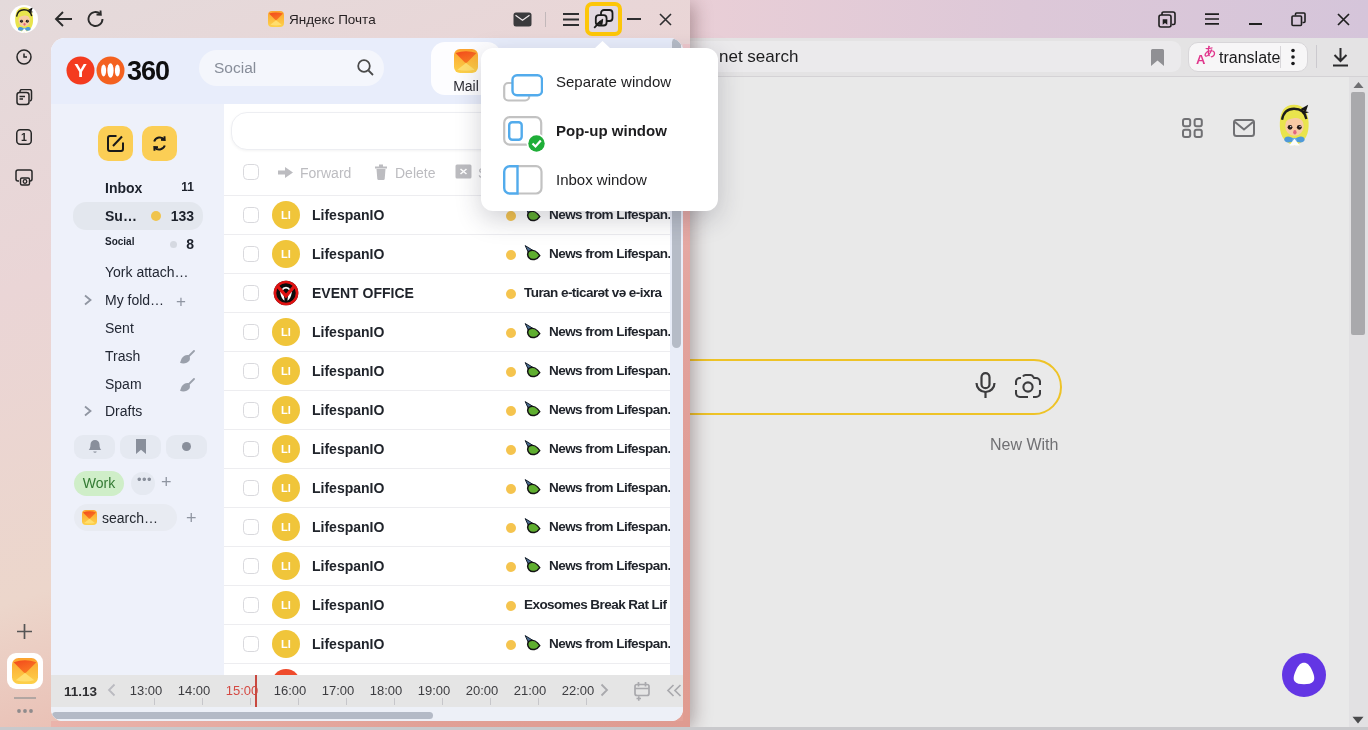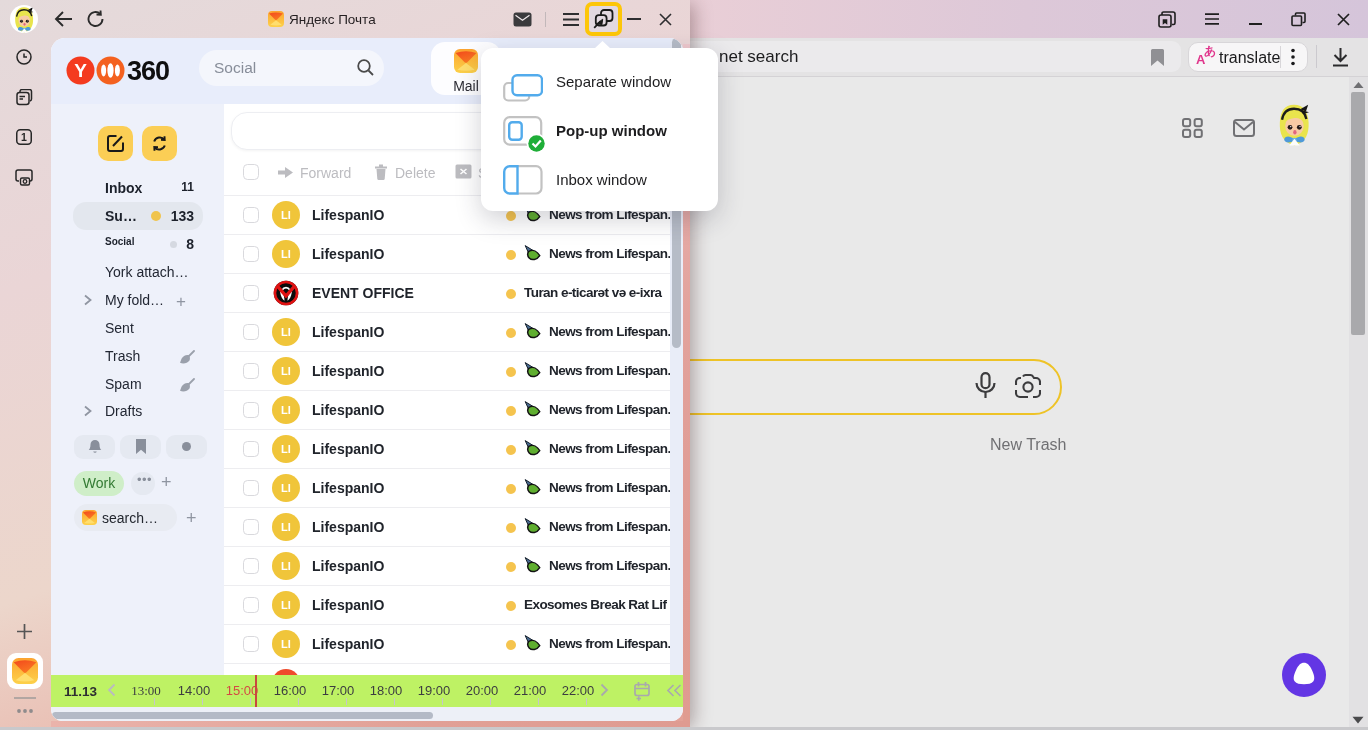--- a/index.html
+++ b/index.html
@@ -157,21 +157,21 @@
 
   <div class="abs" style="left:1015px;top:373px;">
     <svg width="26" height="26" viewBox="0 0 26 26">
       <path d="M8 3.5 a3,3 0 0 1 2.6 -1.5 h4.8 a3,3 0 0 1 2.6 1.5 l1 1.5 h2 a4 4 0 0 1 4 4 v3" fill="none" stroke="#3c3c3e" stroke-width="2.1"></path>
       <path d="M25 17 v3 a4 4 0 0 1 -4 4 h-3" fill="none" stroke="#3c3c3e" stroke-width="2.1"></path>
       <path d="M13 24 h-8 a4 4 0 0 1 -4 -4 v-3" fill="none" stroke="#3c3c3e" stroke-width="2.1"></path>
       <path d="M1 12 v-3 a4 4 0 0 1 4 -4 h1" fill="none" stroke="#3c3c3e" stroke-width="2.1"></path>
       <circle cx="13" cy="14" r="4.6" fill="none" stroke="#3c3c3e" stroke-width="2.1"></circle>
     </svg>
   </div>
-  <div class="abs" style="left:990px;top:436px;font-size:16px;color:#707073;">New Trash</div>
+  <div class="abs" style="left:990px;top:436px;font-size:16px;color:#707073;">New With</div>
 
   <div class="abs" style="left:1282px;top:653px;">
     <svg width="44" height="44" viewBox="0 0 44 44">
       <circle cx="22" cy="22" r="22" fill="#6336e4"></circle>
       <path d="M22 9.8 C25.3 9.8 27.7 12.4 29.9 16.9 C32.2 21.6 33.1 25.8 31.4 28.2 C29.6 30.6 26.2 31.2 22 31.2 C17.8 31.2 14.4 30.6 12.6 28.2 C10.9 25.8 11.8 21.6 14.1 16.9 C16.3 12.4 18.7 9.8 22 9.8 Z" fill="#fff"></path>
     </svg>
   </div>
 
   <div class="abs" style="left:1349px;top:77px;width:19px;height:653px;background:#e2e1e3;"></div>
   <div class="abs" style="left:1353px;top:81px;">
@@ -598,28 +598,28 @@
         <div class="r" style="top:625px;">
             <div class="rcb"></div>
             <div class="av" style="background:#ef4b2c;">П</div>
             <div class="nm">Print. Best</div>
             <div class="dt"></div>
             <div class="sb">News from Lifespan.</div>
           </div>
       </div>
     </div>
 
-    <div id="timeline" class="abs" style="left:0;top:637px;width:632px;height:32px;background:#bef264;">
+    <div id="timeline" class="abs" style="left:0;top:637px;width:632px;height:32px;background:#e5e5e5;">
       <div class="abs" style="left:13px;top:9px;font-size:13.5px;font-weight:bold;color:#2e2e31;">11.13</div>
       <div class="abs" style="left:56px;top:8px;">
           <svg width="9" height="14" viewBox="0 0 9 14">
             <path d="M7.5 1.5 L2 7 L7.5 12.5" fill="none" stroke="#babac0" stroke-width="1.8"></path>
           </svg>
         </div>
-      <div class="tlb" style="left:71px;font-family:Liberation Serif, serif;">13:00</div>
+      <div class="tlb" style="left:71px;">13:00</div>
       <div class="tlb" style="left:119px;">14:00</div>
       <div class="tlb" style="left:167px;color:#d44a43;">15:00</div>
       <div class="tlb" style="left:215px;">16:00</div>
       <div class="tlb" style="left:263px;">17:00</div>
       <div class="tlb" style="left:311px;">18:00</div>
       <div class="tlb" style="left:359px;">19:00</div>
       <div class="tlb" style="left:407px;">20:00</div>
       <div class="tlb" style="left:455px;">21:00</div>
       <div class="tlb" style="left:503px;">22:00</div>
       <div class="tick" style="left:103px;"></div>

